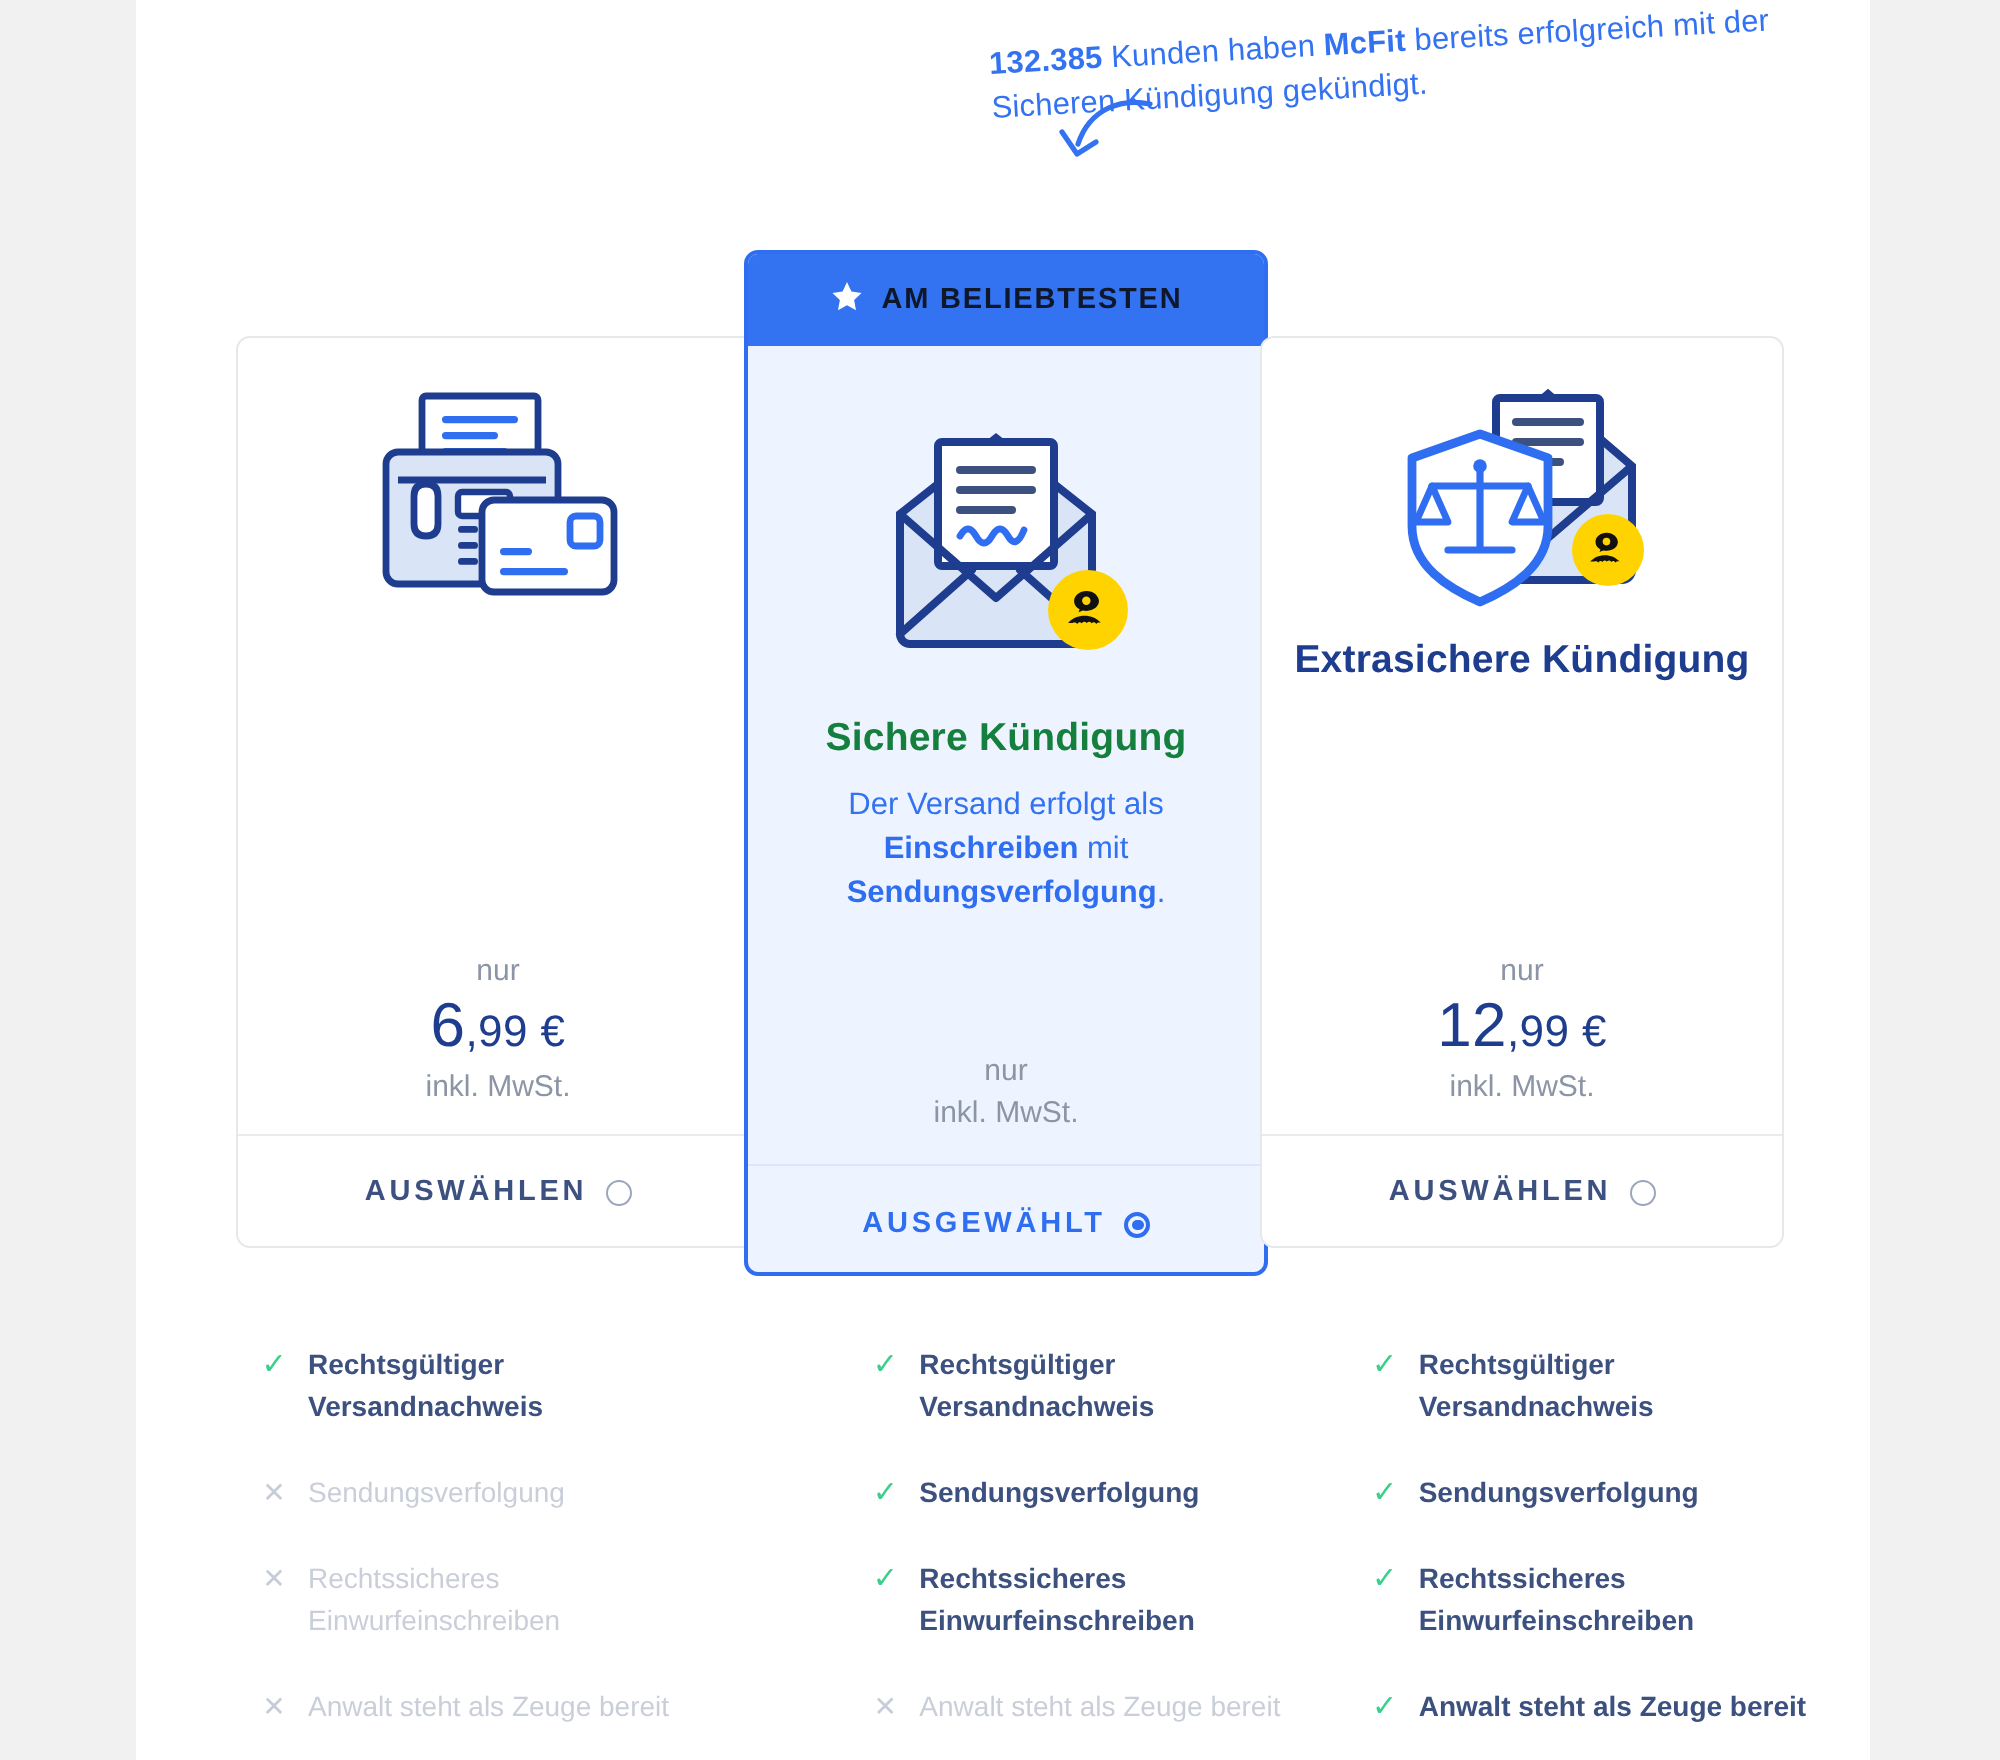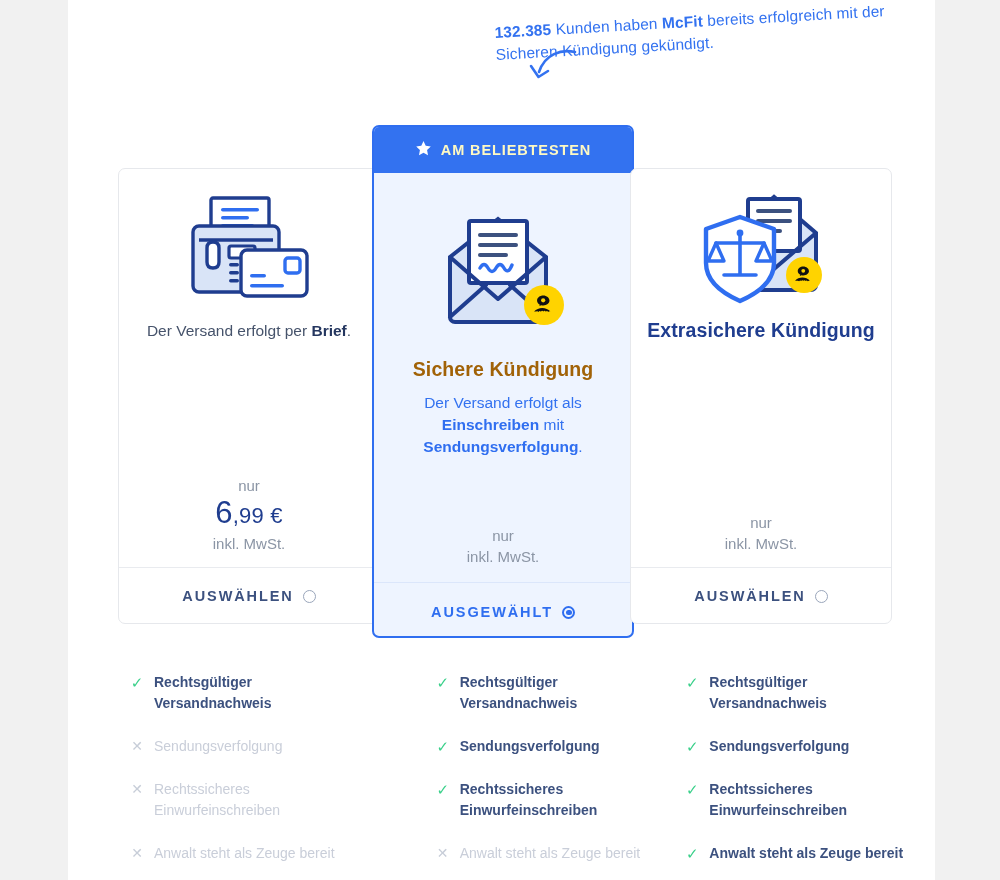--- a/index.html
+++ b/index.html
@@ -40,21 +40,21 @@
   .card-right{left:562px;}
 
   .card.featured{
     left:304px;top:125px;width:262px;height:513px;
     border:2px solid #2f6ef0;border-radius:7px;
     background:#eef4ff;
     overflow:hidden;
   }
 
   .ribbon{
-    height:46px;background:#3372f0;color:#fef9c3;
+    height:46px;background:#3372f0;color:#0f172a;
     display:flex;align-items:center;justify-content:center;
     gap:9px;font-size:14.5px;font-weight:bold;letter-spacing:.9px;
   }
   .ribbon .star{display:block;}
 
   .card-body{
     position:relative;
     display:flex;flex-direction:column;align-items:center;
   }
   .card.side .card-body{height:398px;}
@@ -66,21 +66,21 @@
   .card-left .icon-box{margin-top:22px;height:120px;}
   .card-right .icon-box{margin-top:20px;height:120px;}
   .card.featured .icon-box{margin-top:36px;height:125px;}
 
   .card-title{
     font-size:19.5px;font-weight:bold;color:#1f3d8f;
     text-align:center;line-height:27px;letter-spacing:.1px;
   }
   .card-left .card-title{margin-top:18px;}
   .card-right .card-title{margin-top:8px;}
-  .card.featured .card-title{color:#a16207;font-size:19.5px;margin-top:22px;}
+  .card.featured .card-title{color:#15803d;font-size:19.5px;margin-top:22px;}
 
   .card-desc{
     font-size:15.5px;line-height:22px;color:#4a5568;
     text-align:center;margin-top:9px;width:215px;
   }
   .card-desc b{font-weight:bold;color:#24365f;}
   .card-left .card-desc{color:#46536b;}
   .card-right .card-desc{color:#46536b;}
   .card.featured .card-desc{color:#3372f0;}
   .card.featured .card-desc b{color:#2f6ef0;}
@@ -179,21 +179,20 @@
     <rect x="44" y="50" width="26" height="12" rx="2" fill="#fff" stroke="#1f3d8f" stroke-width="3.2"></rect>
     <rect x="44" y="67" width="10" height="3.4" rx="1.7" fill="#1f3d8f"></rect>
     <rect x="44" y="75" width="10" height="3.4" rx="1.7" fill="#1f3d8f"></rect>
     <rect x="44" y="83" width="10" height="3.4" rx="1.7" fill="#1f3d8f"></rect>
     <rect x="56" y="54" width="66" height="46" rx="6" fill="#fff" stroke="#1f3d8f" stroke-width="3.4"></rect>
     <rect x="100" y="62" width="15" height="15" rx="3" fill="none" stroke="#2f6ef0" stroke-width="3.4"></rect>
     <rect x="65" y="78" width="16" height="3.6" rx="1.8" fill="#2f6ef0"></rect>
     <rect x="65" y="88" width="34" height="3.6" rx="1.8" fill="#2f6ef0"></rect>
   </svg>
           </div>
-      <div class="card-desc"><span>Der Versand erfolgt per </span><span><b>Brief</b></span><span>.</span></div>
       <div class="price-block">
         <div class="price-pre">nur</div>
         <div class="price-main"><span class="big">6</span>,99 €</div>
         <div class="price-post">inkl. MwSt.</div>
       </div>
     </div>
     <div class="card-foot">
       <span>AUSWÄHLEN</span>
       <span class="radio "></span>
     </div>
@@ -260,20 +259,21 @@
       <path d="M10.5 2.2c-3.1 0-5.6 2-5.6 4.6 0 1.6 1 3 2.5 3.7l-.5 1.3 1.9-.8c.5.1 1 .2 1.7.2 3.1 0 5.6-2 5.6-4.4S13.6 2.2 10.5 2.2z"></path>
       <circle cx="10.4" cy="6.6" r="1.9" fill="#ffd300"></circle>
       <path d="M2.2 16.6c1.9-2.1 4.6-3.2 7.4-3.2s5.5 1.1 7.4 3.2c-1-.3-1.6-.1-2.1.5-.6-1-1.4-1-2.1-.3-.5-.9-1.4-1-2.2-.2-.8-.8-1.7-.7-2.2.2-.7-.7-1.5-.7-2.1.3-.5-.6-1.1-.8-2.1-.5z"></path>
     </g>
   </g>
   </svg>
           </div>
       <div class="card-title">Extrasichere Kündigung</div>
       <div class="price-block">
         <div class="price-pre">nur</div>
+        <div class="price-main"><span class="big">12</span>,99 €</div>
         <div class="price-post">inkl. MwSt.</div>
       </div>
     </div>
     <div class="card-foot">
       <span>AUSWÄHLEN</span>
       <span class="radio "></span>
     </div>
       </div>
     </div>
 

